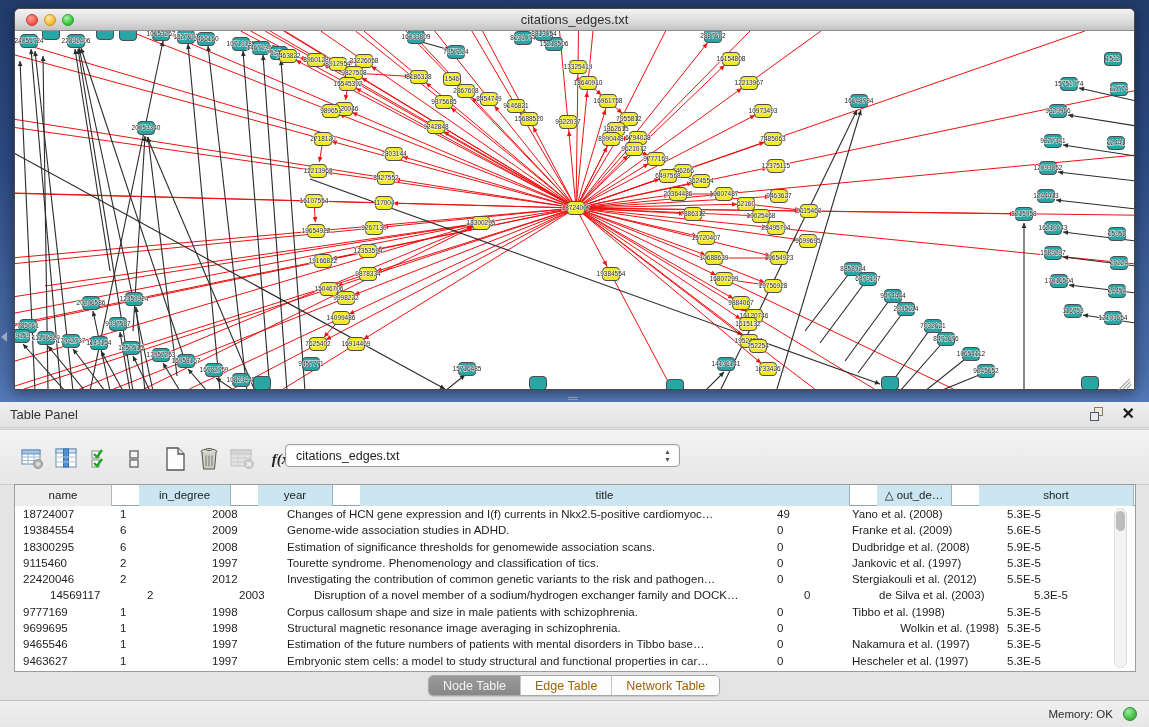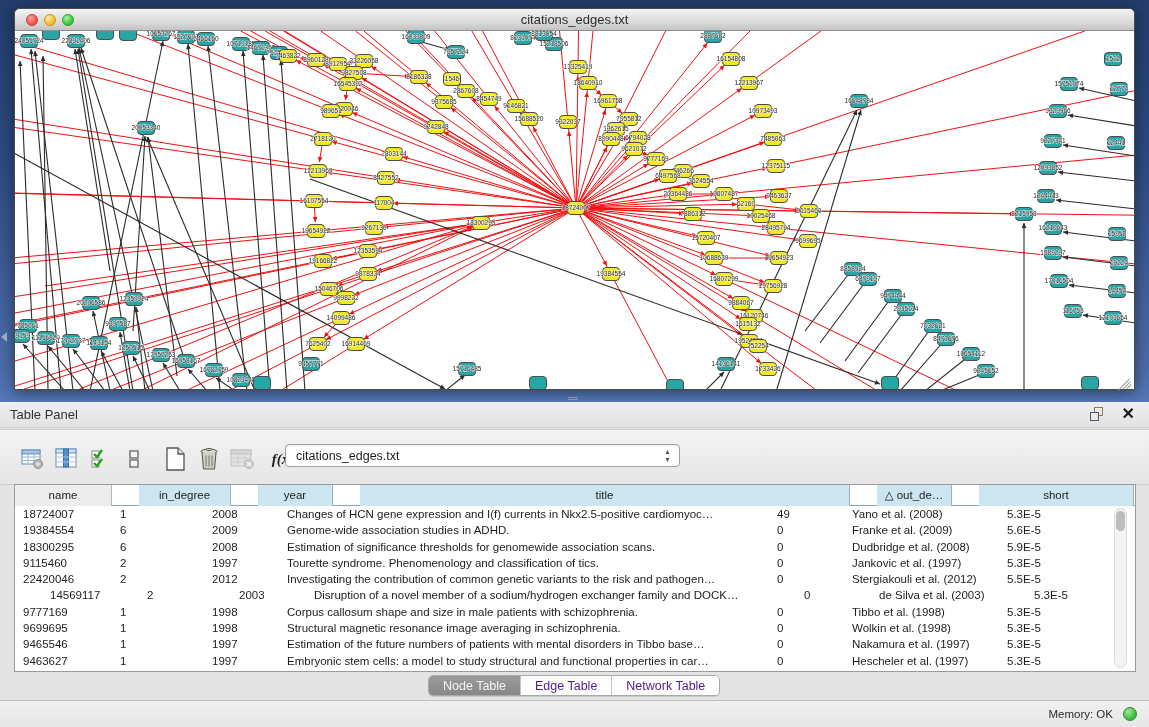--- a/index.html
+++ b/index.html
@@ -65,21 +65,21 @@
   .tbody{position:absolute;left:0;top:21px;right:0;bottom:0;}
   .tr{display:flex;height:16.3px;line-height:16.3px;}
   .td{overflow:hidden;white-space:nowrap;padding-left:8px;}
   .vscroll{position:absolute;right:8px;top:23px;width:13px;height:160px;
         background:#f3f3f3;border:1px solid #dcdcdc;border-radius:7px;}
   .vthumb{position:absolute;left:1px;top:2px;width:9px;height:20px;background:#bdbdbd;border-radius:5px;}
   
   .tabbar{position:absolute;left:428px;top:273px;height:21px;display:flex;
         border:1px solid #a9a9a9;border-radius:5px;overflow:hidden;background:#fff;
         box-shadow:0 1px 1px rgba(0,0,0,.12);}
-  .seg{height:21px;line-height:20px;padding:0 14px;font-size:12.5px;color:#4c1d95;background:#fdfdfd;
+  .seg{height:21px;line-height:20px;padding:0 14px;font-size:12.5px;color:#a16207;background:#fdfdfd;
         border-right:1px solid #c4c4c4;}
   .seg:last-child{border-right:none;}
   .seg.active{background:linear-gradient(#9b9b9b,#858585);color:#f4f4f4;}
   
   .statusbar{position:absolute;left:0;top:700px;width:1149px;height:27px;
         background:linear-gradient(#f0f0f0,#e6e6e6);border-top:1px solid #c0c0c0;}
   .mem{position:absolute;right:36px;top:7px;font-size:11.5px;color:#2c2c2c;}
   .memdot{position:absolute;right:12px;top:6px;width:14px;height:14px;border-radius:50%;
         background:radial-gradient(circle at 35% 30%,#9fe89f,#44c144 60%,#2f9e36);border:1px solid #2c8a32;}
 </style>
@@ -1115,21 +1115,21 @@
             <div class="td" style="width: 75px;">0</div>
             <div class="td" style="width: 155px;">Tibbo et al. (1998)</div>
             <div class="td" style="width: 95px;">5.3E-5</div>
           </div>
           <div class="tr">
             <div class="td" style="width: 97px;">9699695</div>
             <div class="td" style="width: 92px;">1</div>
             <div class="td" style="width: 75px;">1998</div>
             <div class="td" style="width: 490px;">Structural magnetic resonance image averaging in schizophrenia.</div>
             <div class="td" style="width: 75px;">0</div>
-            <div class="td" style="width: 155px;">Wolkin et al. (1998)</div>
+            <div class="td" style="width: 155px; text-align: right;">Wolkin et al. (1998)</div>
             <div class="td" style="width: 95px;">5.3E-5</div>
           </div>
           <div class="tr">
             <div class="td" style="width: 97px;">9465546</div>
             <div class="td" style="width: 92px;">1</div>
             <div class="td" style="width: 75px;">1997</div>
             <div class="td" style="width: 490px;">Estimation of the future numbers of patients with mental disorders in Tibbo base…</div>
             <div class="td" style="width: 75px;">0</div>
             <div class="td" style="width: 155px;">Nakamura et al. (1997)</div>
             <div class="td" style="width: 95px;">5.3E-5</div>

